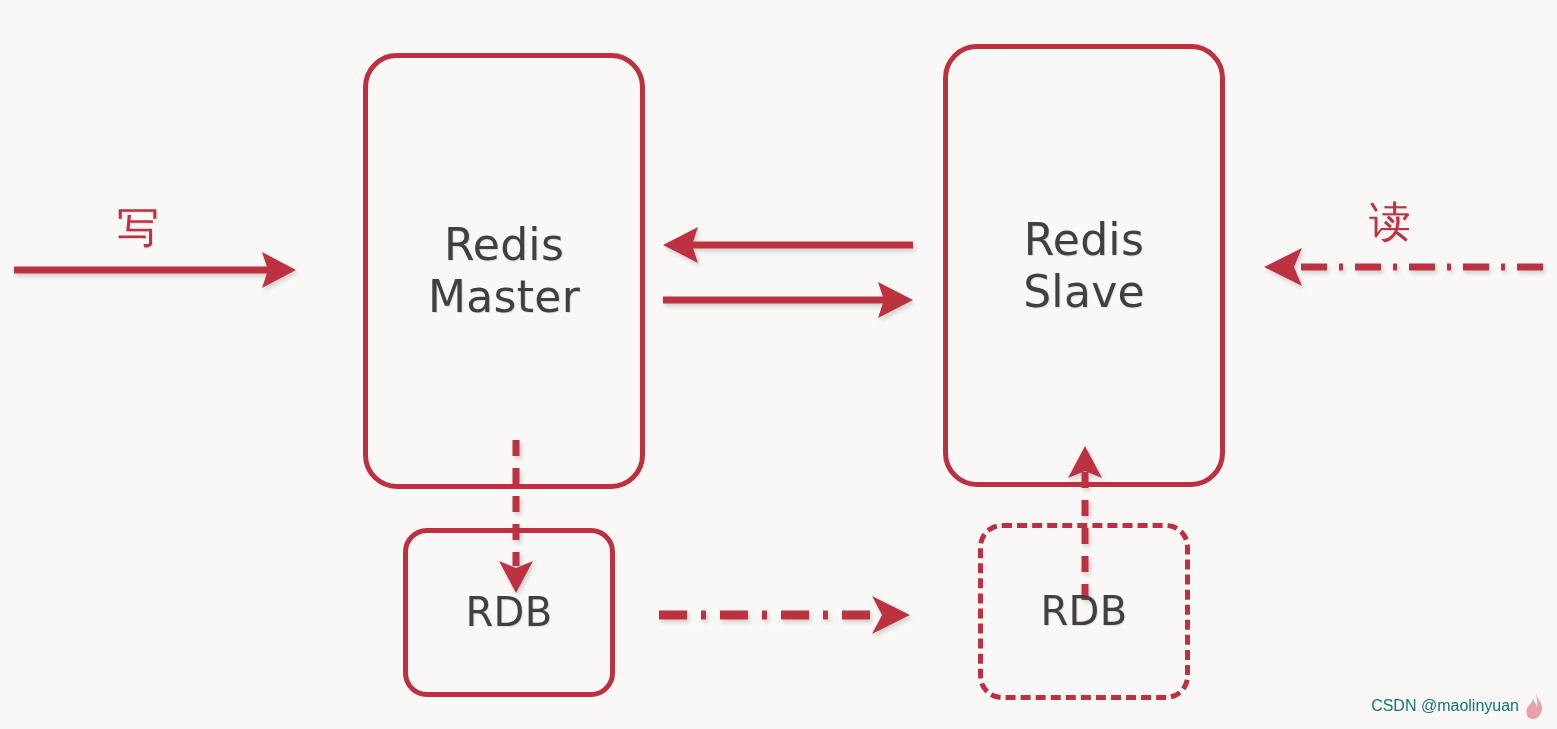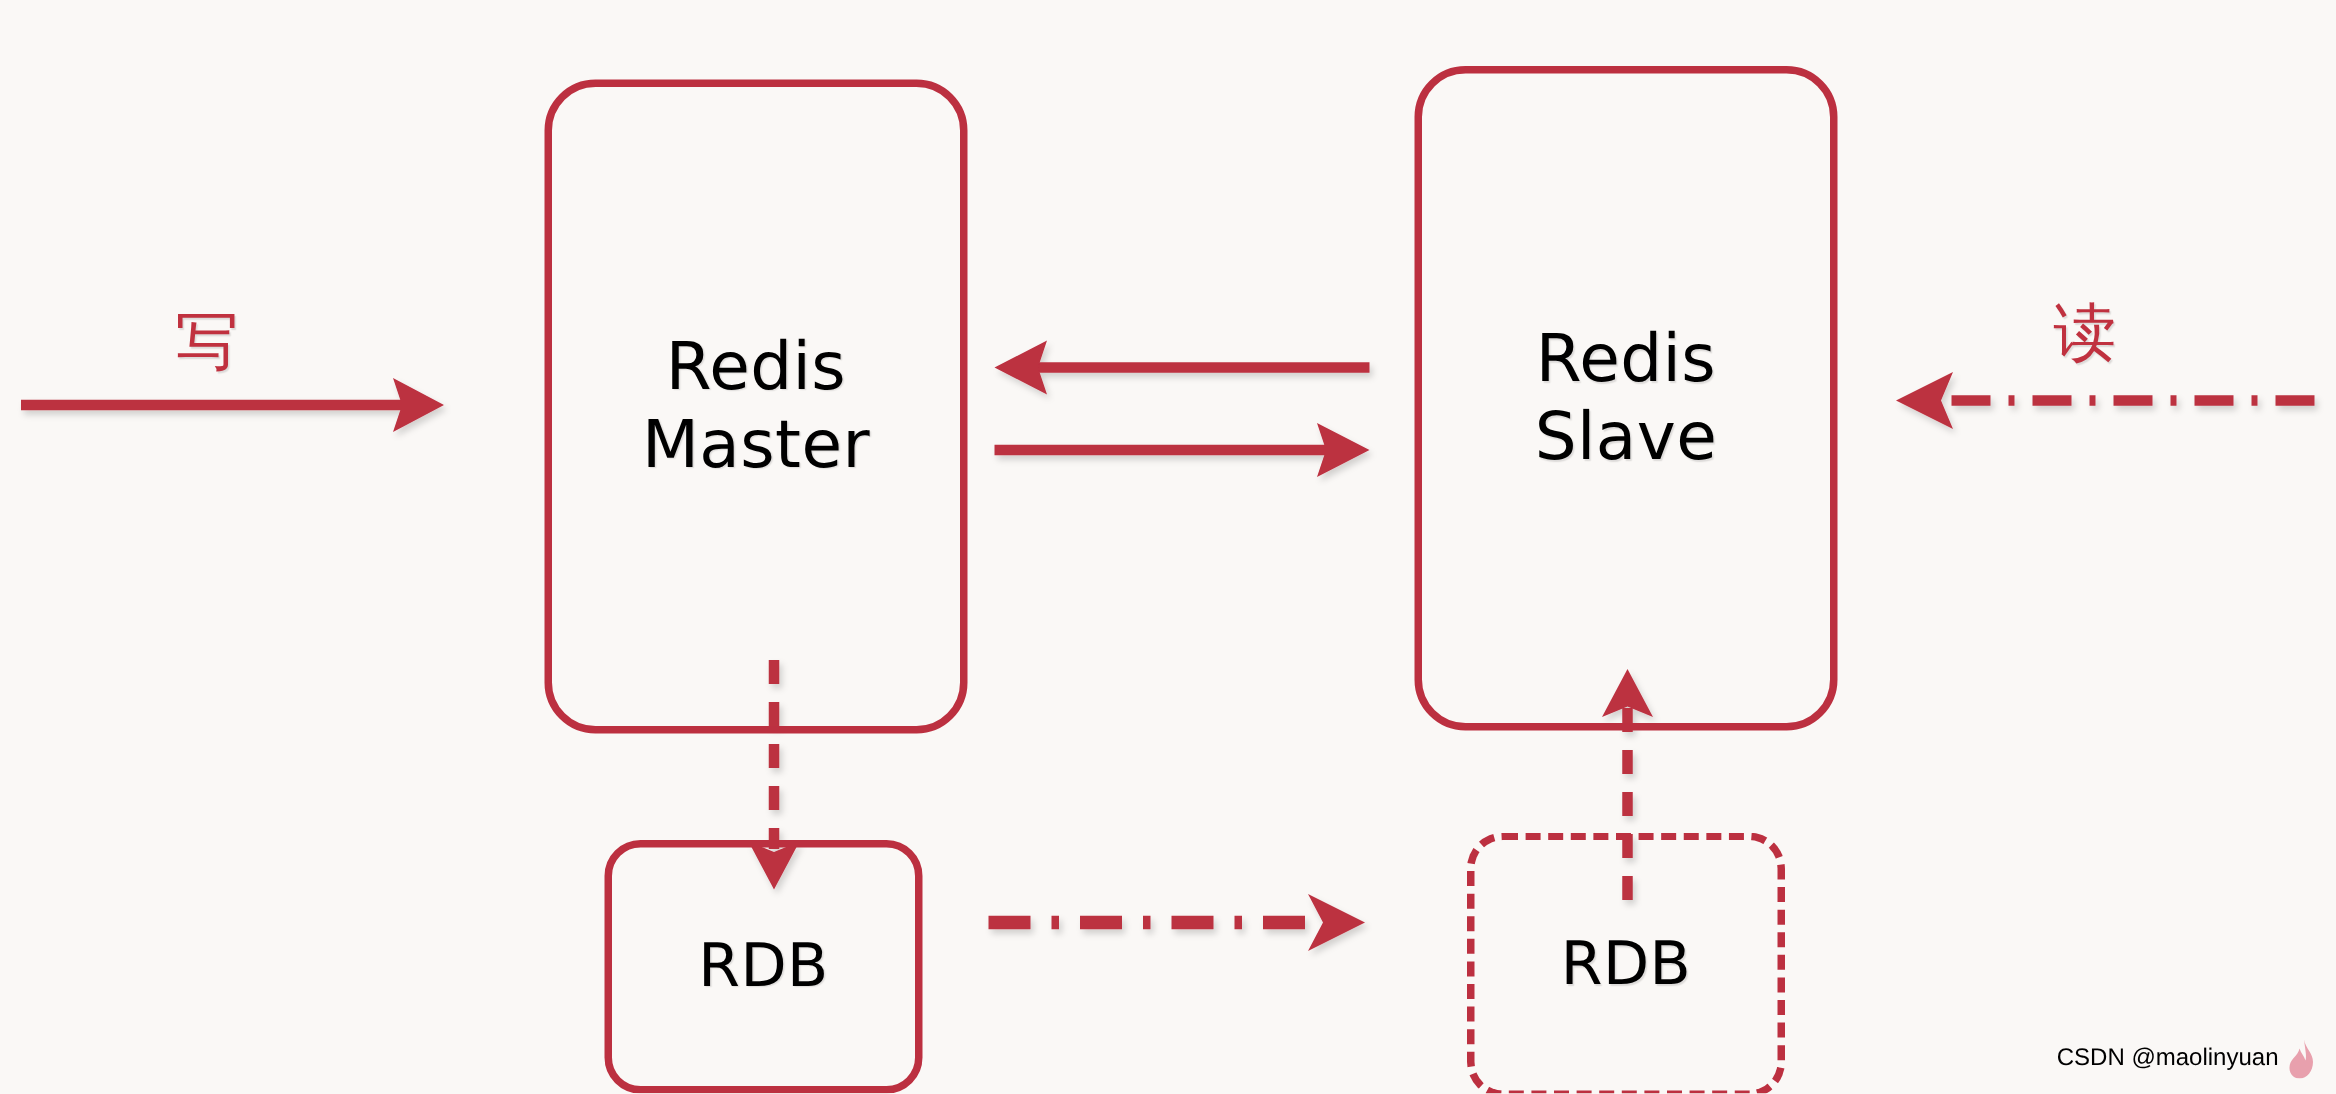--- a/index.html
+++ b/index.html
@@ -27,27 +27,27 @@
     position: absolute;
     box-sizing: border-box;
     border: 5px solid #bc3040;
     background: transparent;
     display: flex;
     align-items: center;
     justify-content: center;
     text-align: center;
   }
   .node-box.rounded-lg { border-radius: 34px; }
-  .node-box.rounded-sm { border-radius: 24px; margin-top: 32px; }
+  .node-box.rounded-sm { border-radius: 24px; }
   .node-box.dashed {
     border-style: dashed;
     border-width: 5px;
   }
   .node-label {
-    color: #000000;
+    color: #404040;
     font-family: "DejaVu Sans", "Liberation Sans", sans-serif;
     line-height: 1.18;
     letter-spacing: 0.3px;
     text-shadow: 1px 1px 1px rgba(0,0,0,0.12);
     white-space: pre-line;
     user-select: none;
   }
   .node-label.big { font-size: 44px; }
   .node-label.mid { font-size: 40px; }
   .edge-label {
@@ -60,21 +60,21 @@
   }
   .edge-label.latin { font-size: 46px; }
   .edge-label.cjk { font-size: 42px; font-weight: 500; }
   .watermark {
     position: absolute;
     right: 14px;
     bottom: 10px;
     display: flex;
     align-items: center;
     gap: 6px;
-    color: #000000;
+    color: #0f766e;
     font-size: 16px;
     font-family: "Liberation Sans", sans-serif;
     user-select: none;
   }
   .wm-flame { width: 18px; height: 26px; display: block; }
 </style>
 </head>
 <body>
 
 <div id="canvas">

